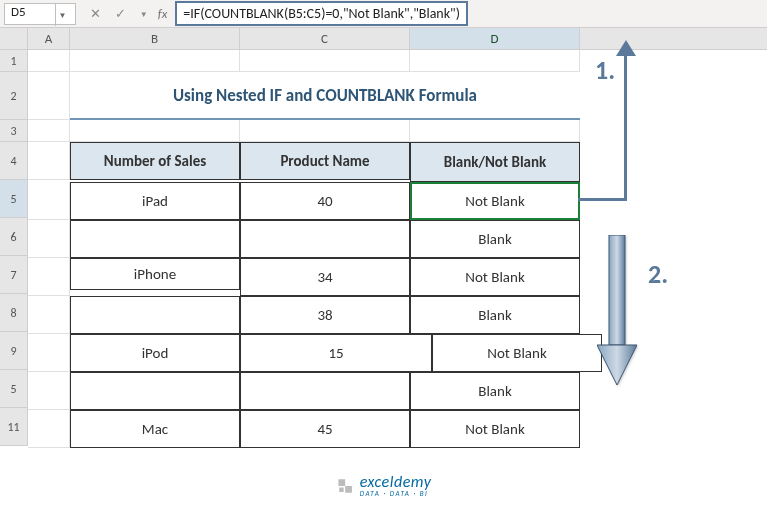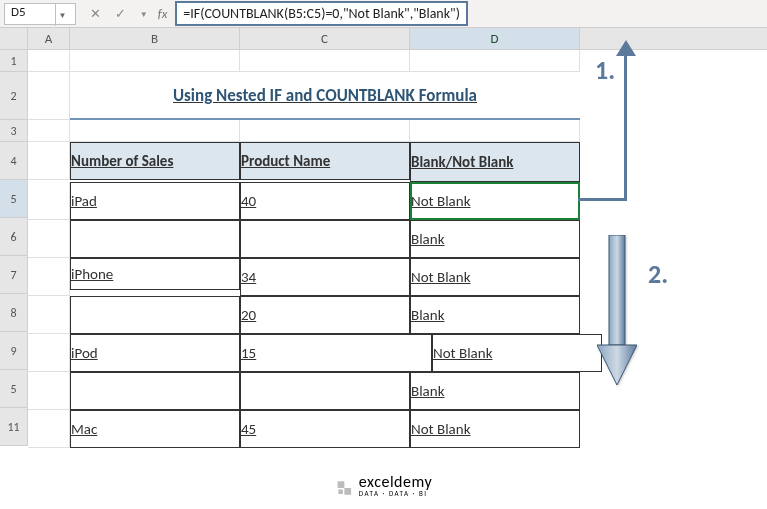--- a/index.html
+++ b/index.html
@@ -115,23 +115,23 @@
 .cells {
   position: relative;
 }
 .cell-row { display: flex; }
 .cell {
   border-right: 1px solid #e0e0e0;
   border-bottom: 1px solid #e0e0e0;
   font-size: 14px;
   display: flex;
   align-items: center;
+  justify-content: center;
   background: #fff;
   color: #333;
-  text-decoration: underline;
 }
 .title-cell {
   font-weight: bold;
   font-size: 17px;
   color: #2e5575;
   border-bottom: 2.5px solid #6f94b5;
   justify-content: center;
   height: 100%;
   width: 100%;
   display: flex;
@@ -168,25 +168,26 @@
   position: absolute;
   background: #5b7a9b;
   z-index: 9;
 }
 .watermark {
   position: absolute;
   bottom: 12px;
   left: 50%;
   transform: translateX(-50%);
   display: flex;
-  align-items: flex-end;
+  align-items: center;
   gap: 6px;
-  color: #000000;
+  color: #0369a1;
   font-size: 12px;
   z-index: 20;
+  font-style: italic;
 }
 .watermark-logo {
   width: 18px;
   height: 18px;
 }
 .watermark-text { display: flex; flex-direction: column; line-height: 1; }
 .watermark-main { font-size: 16px; letter-spacing: 0.5px; }
 .watermark-sub { font-size: 7px; letter-spacing: 1.5px; }
 </style>
 </head>
@@ -279,21 +280,21 @@
       </div>
       <div class="cell-row">
         <div class="cell" style="width:42px;height:38px"></div>
         <div class="cell td-cell" style="width:170px;height:32px">iPhone</div>
         <div class="cell td-cell" style="width:170px;height:38px">34</div>
         <div class="cell td-cell" style="width:170px;height:38px">Not Blank</div>
       </div>
       <div class="cell-row">
         <div class="cell" style="width:42px;height:38px"></div>
         <div class="cell td-cell" style="width:170px;height:38px"></div>
-        <div class="cell td-cell" style="width:170px;height:38px">20</div>
+        <div class="cell td-cell" style="width:170px;height:38px">38</div>
         <div class="cell td-cell" style="width:170px;height:38px">Blank</div>
       </div>
       <div class="cell-row">
         <div class="cell" style="width:42px;height:38px"></div>
         <div class="cell td-cell" style="width:170px;height:38px">iPod</div>
         <div class="cell td-cell" style="width:192px;height:38px">15</div>
         <div class="cell td-cell" style="width:170px;height:38px">Not Blank</div>
       </div>
       <div class="cell-row">
         <div class="cell" style="width:42px;height:38px"></div>

